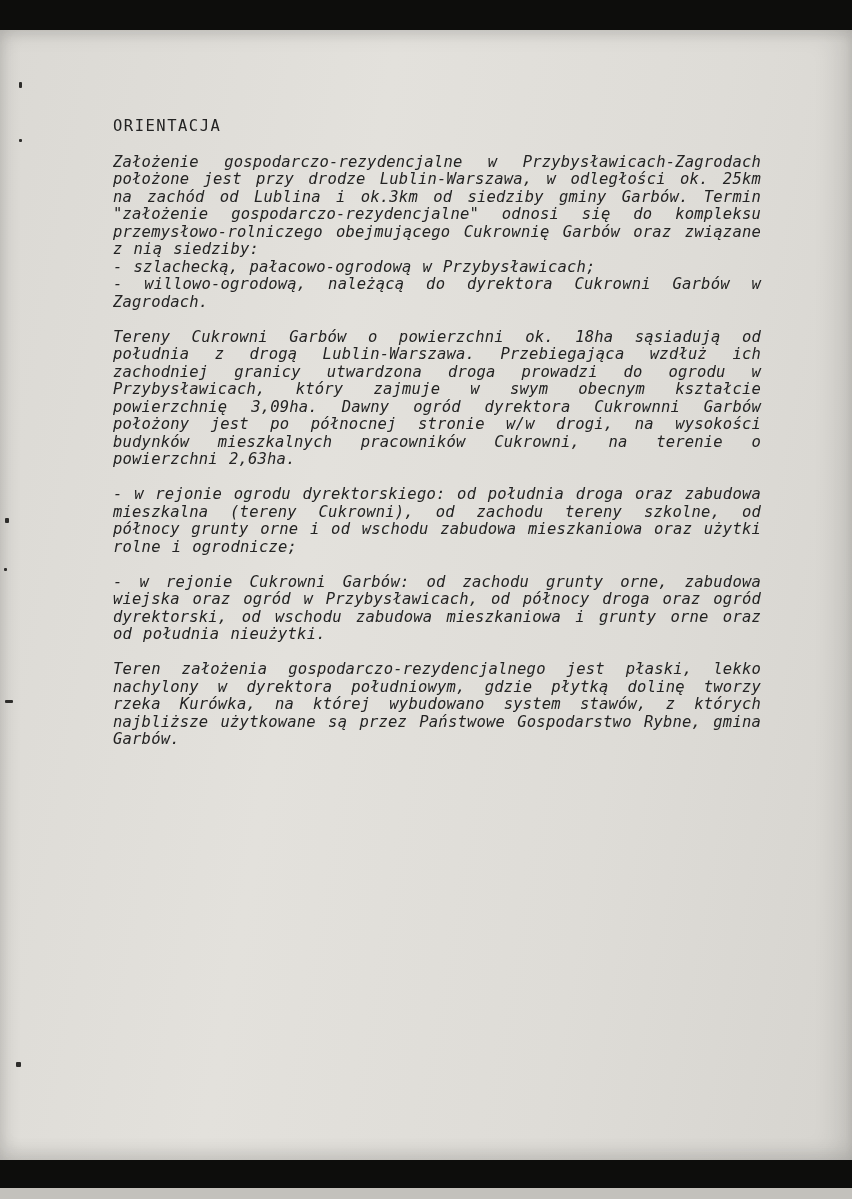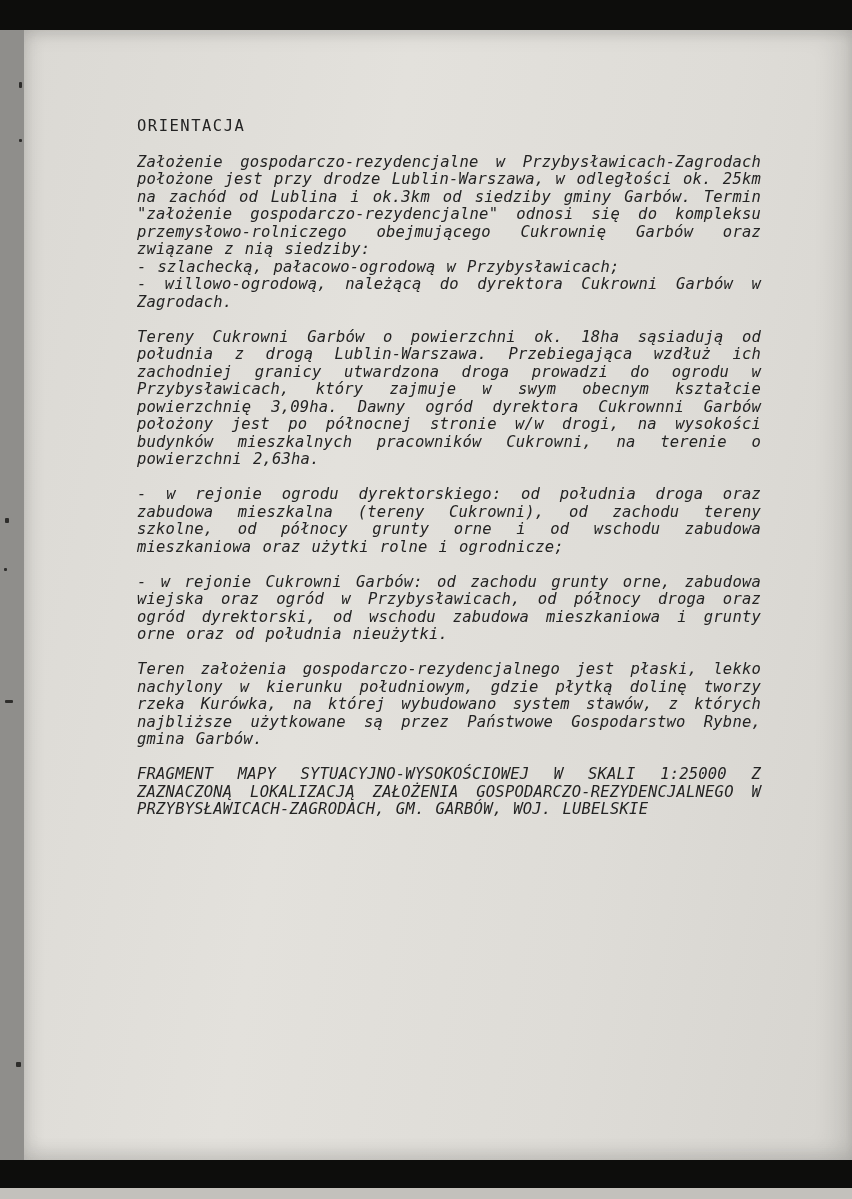--- a/index.html
+++ b/index.html
@@ -15,21 +15,21 @@
   .paper{
     position:absolute;top:30px;left:0;right:0;bottom:39px;
     background:linear-gradient(100deg,#dbd9d4 0%,#e3e1dc 38%,#dedcd7 70%,#d6d4cf 100%);
     box-shadow:inset -14px 0 26px rgba(0,0,0,0.10),
                inset 8px 0 16px rgba(0,0,0,0.07),
                inset 0 -10px 16px rgba(0,0,0,0.05),
                inset 0 6px 10px rgba(0,0,0,0.04);
     box-sizing:border-box;
     padding:88px 91px 0 113px;
     color:#232323;
-    font-size:15.5px;line-height:17.5px;margin-left:24px;
+    font-size:15.5px;line-height:17.5px;
   }
   .title{
     margin:0 0 18px 0;
     font-size:15.5px;font-weight:400;letter-spacing:1.5px;
   }
   .para{
     margin:0 0 17.5px 0;
     text-align:justify;
     letter-spacing:0.2px;
     word-spacing:1.5px;
@@ -61,23 +61,22 @@
     <p class="para">- willowo-ogrodową, należącą do dyrektora Cukrowni Garbów w Zagrodach.</p>
 
     <p class="para">Tereny Cukrowni Garbów o powierzchni ok. 18ha sąsiadują od południa z drogą Lublin-Warszawa. Przebiegająca wzdłuż ich zachodniej granicy utwardzona droga prowadzi do ogrodu w Przybysławicach, który zajmuje w swym obecnym kształcie powierzchnię 3,09ha. Dawny ogród dyrektora Cukrownni Garbów położony jest po północnej stronie w/w drogi, na wysokości budynków mieszkalnych pracowników Cukrowni, na terenie o powierzchni 2,63ha.</p>
 
 
 
     <p class="para">- w rejonie ogrodu dyrektorskiego: od południa droga oraz zabudowa mieszkalna (tereny Cukrowni), od zachodu tereny szkolne, od północy grunty orne i od wschodu zabudowa mieszkaniowa oraz użytki rolne i ogrodnicze;</p>
 
     <p class="para">- w rejonie Cukrowni Garbów: od zachodu grunty orne, zabudowa wiejska oraz ogród w Przybysławicach, od północy droga oraz ogród dyrektorski, od wschodu zabudowa mieszkaniowa i grunty orne oraz od południa nieużytki.</p>
 
-    <p class="para">Teren założenia gospodarczo-rezydencjalnego jest płaski, lekko nachylony w kierunku południowym, gdzie płytką dolinę tworzy rzeka Kurówka, na której wybudowano system stawów, z których najbliższe użytkowane są przez Państwowe Gospodarstwo Rybne, gmina Garbów.</p>
+    <p class="para">Teren założenia gospodarczo-rezydencjalnego jest płaski, lekko nachylony w dyrektora południowym, gdzie płytką dolinę tworzy rzeka Kurówka, na której wybudowano system stawów, z których najbliższe użytkowane są przez Państwowe Gospodarstwo Rybne, gmina Garbów.</p>
 
-    <p class="para">FRAGMENT MAPY SYTUACYJNO-WYSOKOŚCIOWEJ W SKALI 1:25000 Z ZAZNACZONĄ LOKALIZACJĄ ZAŁOŻENIA GOSPODARCZO-REZYDENCJALNEGO W PRZYBYSŁAWICACH-ZAGRODACH, GM. GARBÓW, WOJ. LUBELSKIE</p>
   </div>
 
   <div class="artifact a1"></div>
   <div class="artifact a2"></div>
   <div class="artifact a3"></div>
   <div class="artifact a4"></div>
   <div class="artifact a5"></div>
   <div class="artifact a6"></div>
 
   <div class="bar-bottom"></div>

